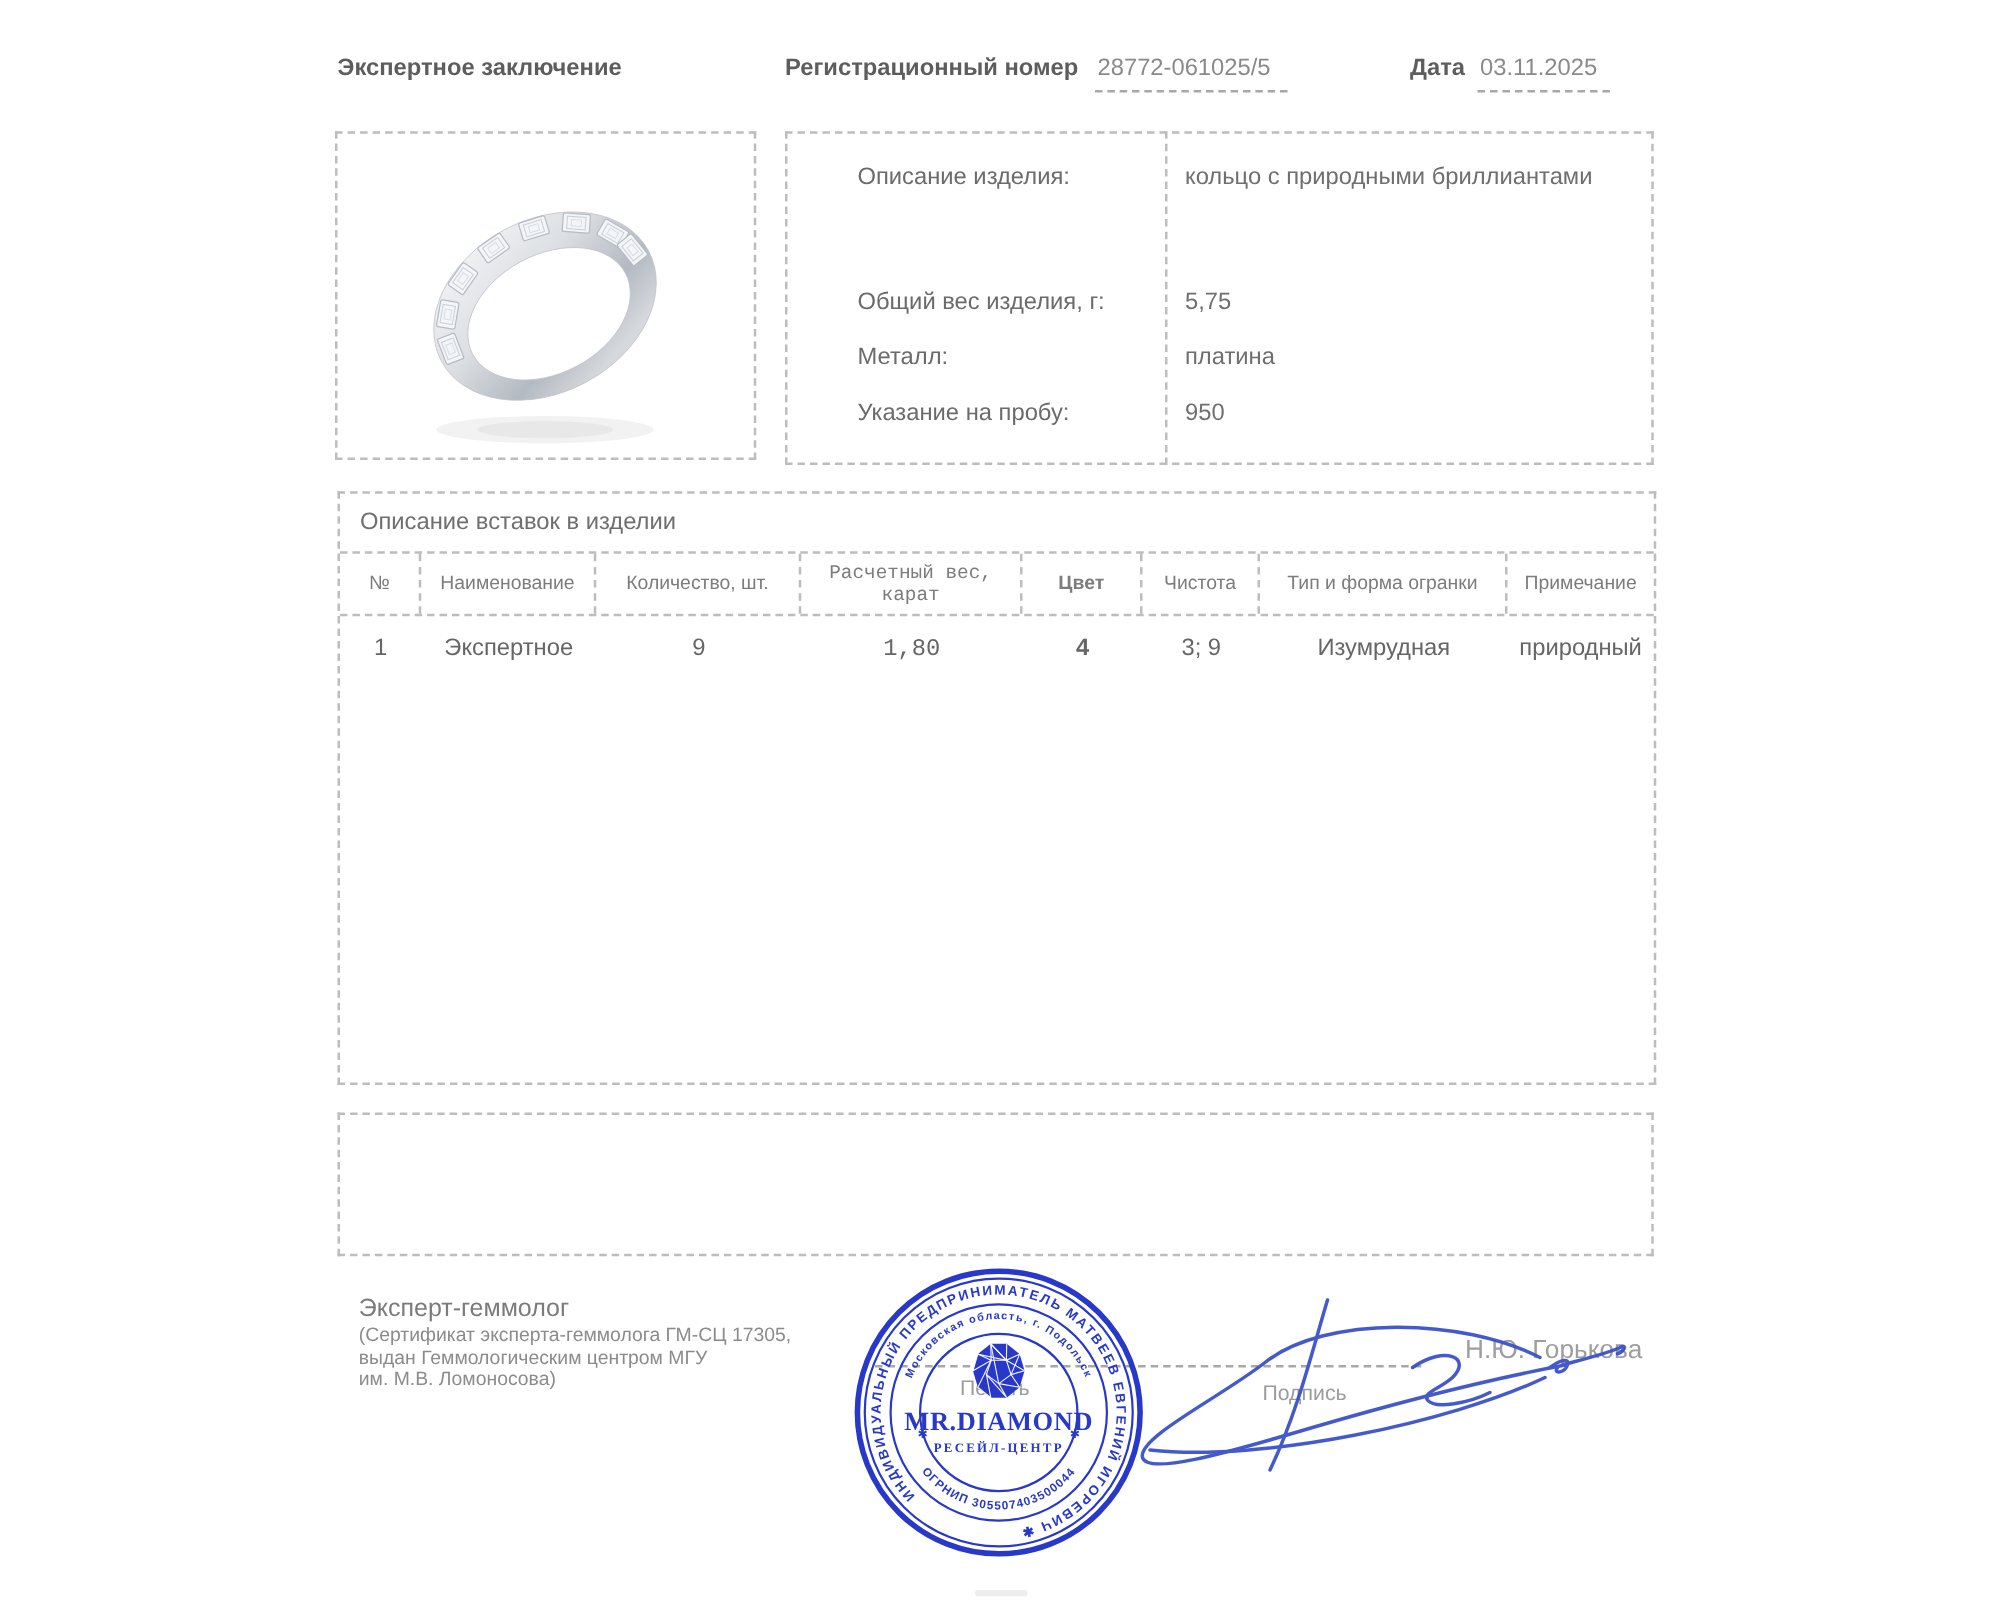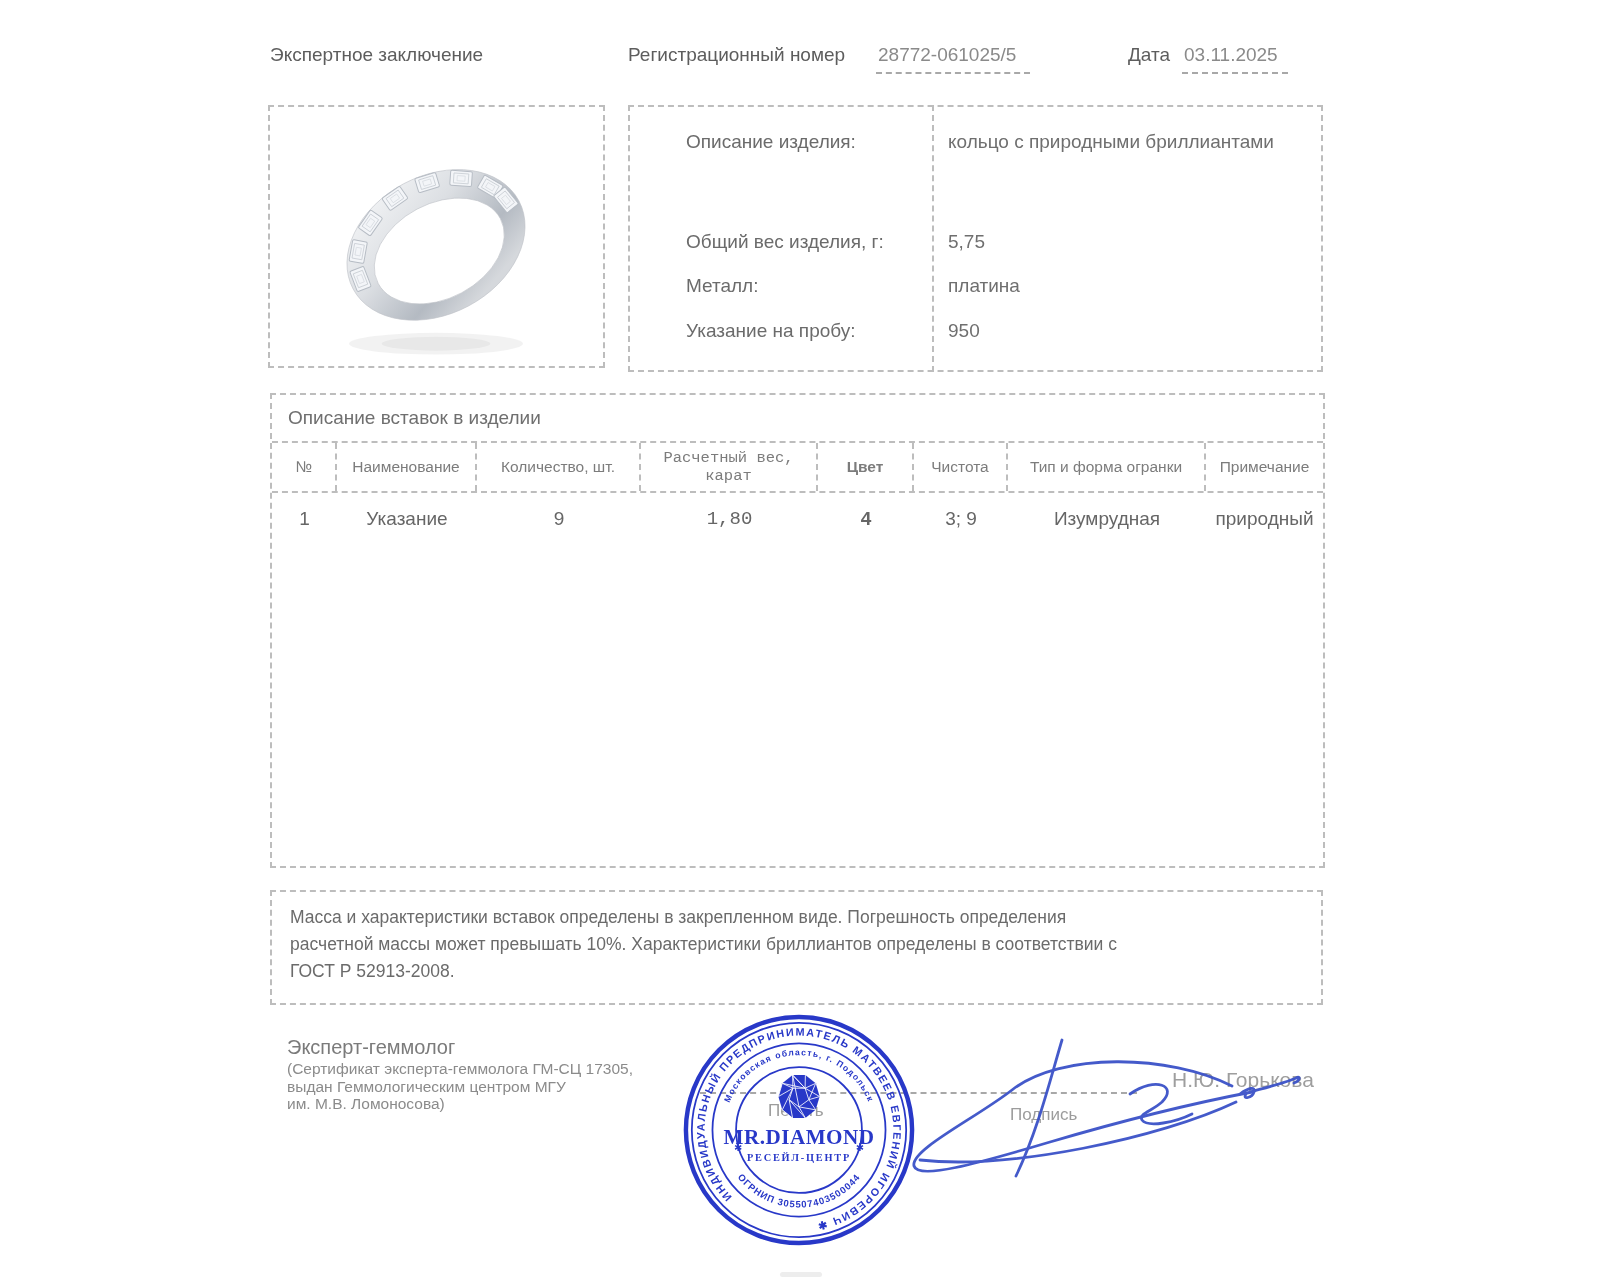--- a/index.html
+++ b/index.html
@@ -1,19 +1,19 @@
 <!DOCTYPE html>
 <html><head>
 <meta charset="utf-8">
 <style>
   html,body{margin:0;padding:0;background:#ffffff;}
   .page{position:relative;width:1600px;height:1280px;background:#fff;overflow:hidden;
         font-family:"Liberation Sans","DejaVu Sans",sans-serif;color:#6b6b6b;}
   .abs{position:absolute;}
-  .b{font-weight:normal;color:#5d5d5d;}
+  .b{font-weight:bold;color:#5d5d5d;}
   .panel{position:absolute;border:2px dashed #bdbdbd;box-sizing:border-box;background:#fff;}
   .hdr-title{left:270px;top:44px;font-size:19px;}
   .reg-label{left:628px;top:44px;font-size:19px;}
   .reg-value{left:876px;top:44px;font-size:19px;color:#8a8a8a;
              border-bottom:2px dashed #a8a8a8;padding:0 14px 6px 2px;}
   .date-label{left:1128px;top:44px;font-size:19px;}
   .date-value{left:1182px;top:44px;font-size:19px;color:#8a8a8a;
               border-bottom:2px dashed #a8a8a8;padding:0 10px 6px 2px;}
   
   .photo-panel{left:268px;top:105px;width:337px;height:263px;}
@@ -114,32 +114,31 @@
       <div class="cell c2">Наименование</div>
       <div class="cell c3">Количество, шт.</div>
       <div class="cell c4">Расчетный вес, карат</div>
       <div class="cell c5">Цвет</div>
       <div class="cell c6">Чистота</div>
       <div class="cell c7">Тип и форма огранки</div>
       <div class="cell c8">Примечание</div>
     </div>
     <div class="tbl-row">
       <div class="cell c1">1</div>
-      <div class="cell c2">Указание</div>
+      <div class="cell c2">Экспертное</div>
       <div class="cell c3">9</div>
       <div class="cell c4">1,80</div>
       <div class="cell c5">4</div>
       <div class="cell c6">3; 9</div>
       <div class="cell c7">Изумрудная</div>
       <div class="cell c8">природный</div>
     </div>
   </div>
 
   <div class="panel com-panel">
-    <div class="com-text">Масса и характеристики вставок определены в закрепленном виде. Погрешность определения расчетной массы может превышать 10%. Характеристики бриллиантов определены в соответствии с ГОСТ Р 52913-2008.</div>
   </div>
 
   <div class="abs expert-title">Эксперт-геммолог</div>
   <div class="abs cert-lines">
     <div>(Сертификат эксперта-геммолога ГМ-СЦ 17305,</div>
     <div>выдан Геммологическим центром МГУ</div>
     <div>им. М.В. Ломоносова)</div>
   </div>
 
   <div class="abs sig-line"></div>

